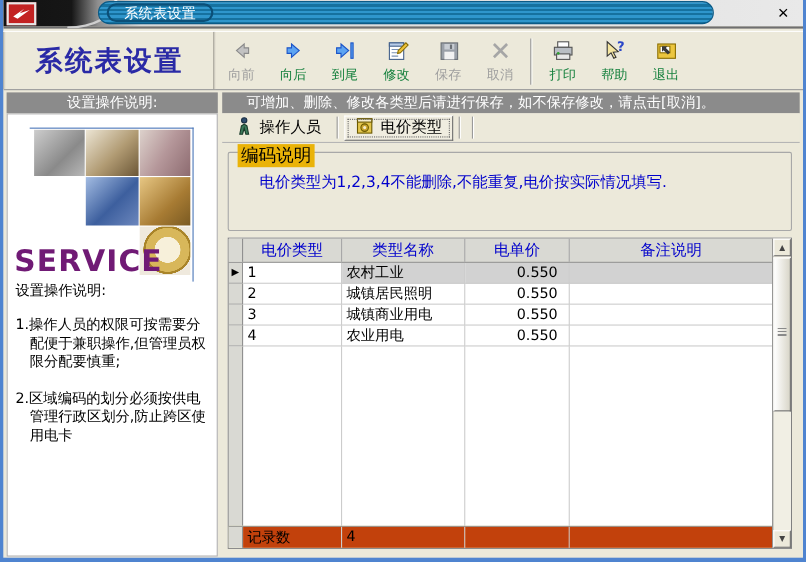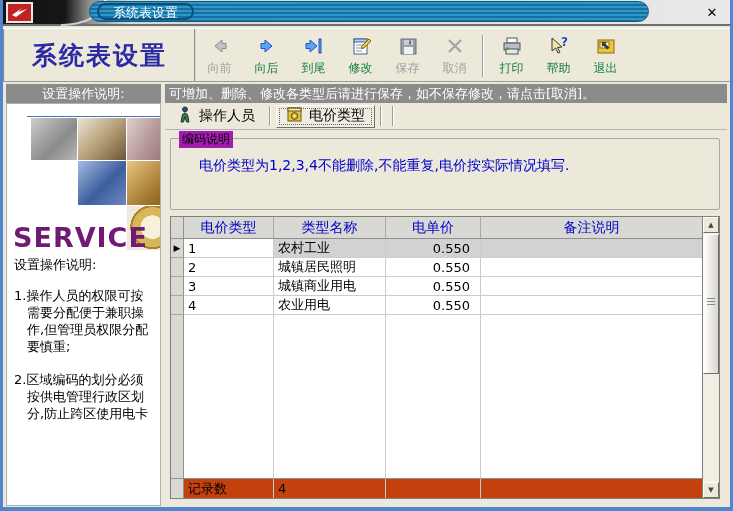--- a/index.html
+++ b/index.html
@@ -34,41 +34,41 @@
   .tbtn { width:47px; display:flex; flex-direction:column; align-items:center; justify-content:center;
     gap:1px; font-size:12px; padding-top:3px; }
   .tbtn .lbl { color:#15803d; white-space:nowrap; }
   .tbtn.disabled .lbl { color:#9f9f9f; }
   .tsep { width:2px; height:42px; margin:6px 4px 0 4px; border-left:1px solid #9a9a9a; border-right:1px solid #fff; }
 
   
   .content { position:absolute; top:84px; left:3px; right:3px; bottom:1px; display:flex; }
   .panel-header { height:19px; background:#8b8b8b; color:#fff; font-size:13px; line-height:19px; }
 
-  .left { width:155px; margin-right:4px; display:flex; flex-direction:column; }
+  .left { width:192px; margin-right:4px; display:flex; flex-direction:column; }
   .left .panel-header { text-align:center; }
   .lbody { flex:1; background:#fff; border:1px solid #b0b0b0; position:relative; overflow:hidden; }
   .tile { position:absolute; }
   .hline { position:absolute; left:20px; top:12px; width:149px; height:1px; background:#4a76b8; }
   .vline { position:absolute; left:168px; top:12px; width:1px; height:140px; background:#4a76b8; }
   .service { position:absolute; left:6px; top:118px; font-size:27px; font-weight:bold; color:#701a75; letter-spacing:1px; }
   .notes { position:absolute; left:7px; top:152px; right:4px; font-size:13px; line-height:17px; color:#000; }
   .notes .nt { margin-bottom:14px; }
   .notes p { padding-left:13px; text-indent:-13px; margin-bottom:16px; }
 
   .right { flex:1; display:flex; flex-direction:column; }
-  .right .panel-header { padding-left:4px; }
+  .right .panel-header { padding-left:22px; }
   .tabbar { height:27px; display:flex; align-items:center; padding-left:3px; border-bottom:1px solid #b5b5b5; background:#ece9da; }
   .tab { display:flex; align-items:center; gap:6px; padding:0 9px; height:23px; font-size:14px; color:#000; }
   .tab.selected { border:1px solid; border-color:#fff #6e6e6e #6e6e6e #fff; background:#f0ede0;
     outline:1px dotted #666; outline-offset:-4px; }
   .tabsep { width:2px; height:20px; border-left:1px solid #9a9a9a; border-right:1px solid #fff; margin:0 5px; }
 
   .groupbox { margin:8px 7px 0 5px; height:72px; border:1px solid #a8a8a8; border-radius:2px; position:relative; }
-  .gb-title { position:absolute; top:-8px; left:8px; background:#a21caf; padding:0 3px; font-size:12px; color:#000; }
+  .gb-title { position:absolute; top:-8px; left:8px; background:#eab308; padding:0 3px; font-size:16px; color:#000; }
   .gb-text { position:absolute; left:28px; top:18px; color:#0000cc; font-size:14px; }
 
   .gridwrap { flex:1; margin:6px 7px 7px 5px; border:1px solid #808080; background:#fff; display:flex; min-height:0; }
   .tablepart { flex:1; display:flex; flex-direction:column; min-width:0; }
   .selw { width:13px; flex:none; background:#d9d9d3; border-right:1px solid #909090; }
   .c1 { width:90px; flex:none; } .c2 { width:112px; flex:none; } .c3 { width:95px; flex:none; } .c4 { flex:1; min-width:0; }
   .hrow { display:flex; height:22px; background:#d9d9d3; border-bottom:1px solid #909090; flex:none; }
   .hcell { border-right:1px solid #a8a8a8; color:#0000cc; font-size:14px; display:flex; align-items:center; justify-content:center; }
   .drow { display:flex; height:19px; flex:none; font-size:13px; }
   .dcell { border-right:1px solid #cccccc; border-bottom:1px solid #cccccc; display:flex; align-items:center; padding:0 4px; overflow:hidden; white-space:nowrap; }

